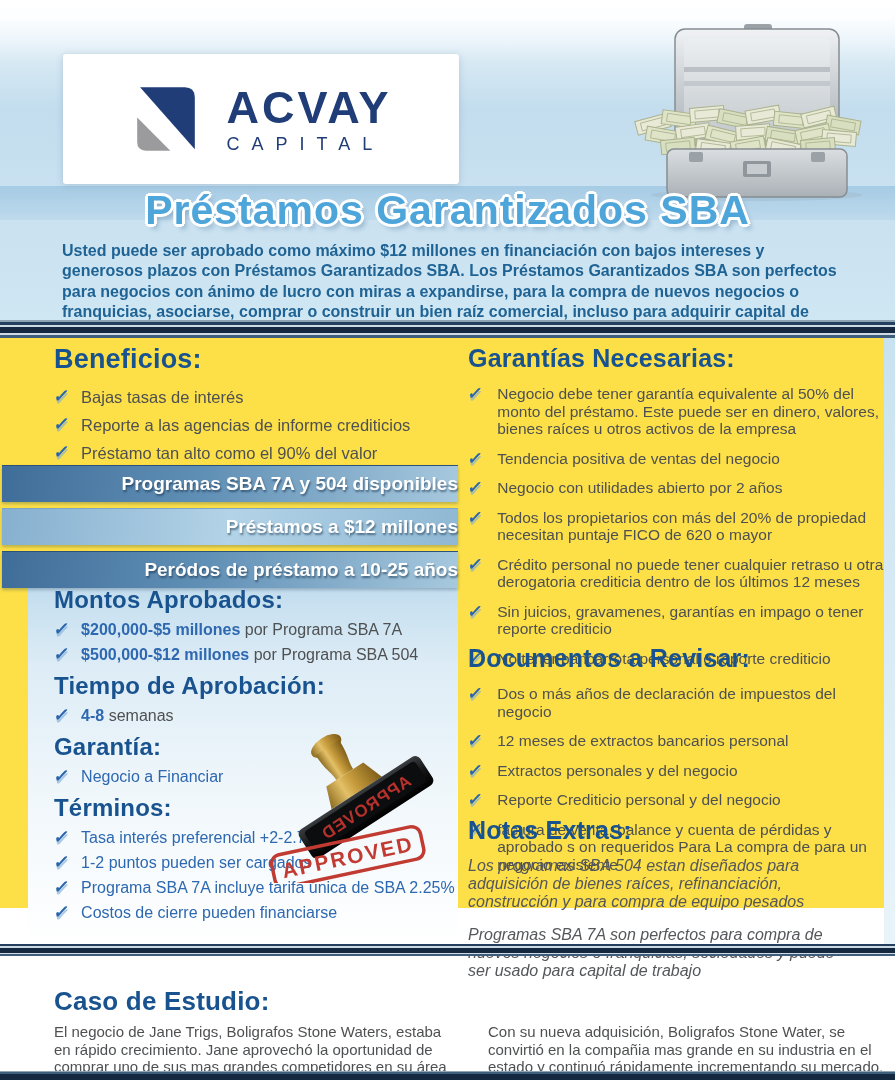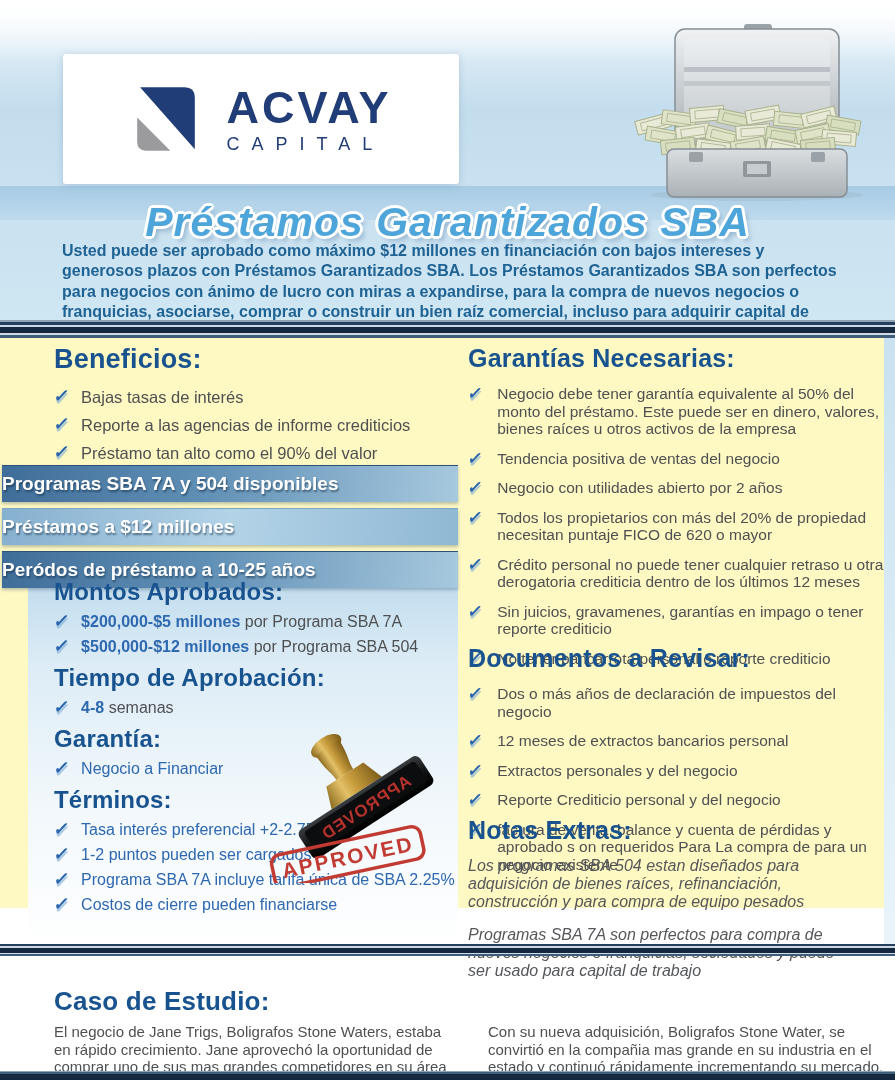--- a/index.html
+++ b/index.html
@@ -25,70 +25,69 @@
     display:flex; align-items:center; justify-content:center; gap:24px;
   }
   .logo-mark svg { width:72px; height:72px; display:block; }
   .logo-name { font-size:45px; font-weight:bold; color:#203d77; letter-spacing:3px; line-height:1; }
   .logo-sub  { font-size:18px; color:#203d77; letter-spacing:12px; margin-top:5px; line-height:1; }
 
   .briefcase { position:absolute; right:12px; top:22px; width:252px; height:180px; }
   .briefcase svg { width:100%; height:100%; display:block; }
 
   .page-title {
-    position:absolute; top:187px; left:0; right:0; margin:12px; text-align:center;
+    position:absolute; top:187px; left:0; right:0; margin:0; text-align:center;
     font-size:41px; font-weight:bold; letter-spacing:1px; color:#4ea5da;
     text-shadow:
       -2px -2px 0 #fff, 2px -2px 0 #fff, -2px 2px 0 #fff, 2px 2px 0 #fff,
       0 -3px 0 #fff, 0 3px 0 #fff, -3px 0 0 #fff, 3px 0 0 #fff,
       4px 5px 5px rgba(80,120,160,.45);
-    font-style: italic;
   }
   .intro {
     position:absolute; top:241px; left:62px; width:780px; margin:0;
     font-size:16px; line-height:1.27; color:#1f6394; font-weight:bold;
   }
 
   
   .divider { position:absolute; left:0; right:0; }
   .divider-top { top:320px; height:18px;
     background:linear-gradient(180deg,#8ea4b5 0 2px,#24405e 2px 5px,#cddae3 5px 7px,
       #14293f 7px 13px,#cddae3 13px 15px,#3f5e7c 15px 18px); }
   .divider-bottom { top:944px; height:12px;
     background:linear-gradient(180deg,#24405e 0 2px,#cddae3 2px 4px,#14293f 4px 9px,
       #cddae3 9px 10px,#3f5e7c 10px 12px); }
 
   
-  .main { position:absolute; top:338px; left:0; width:100%; height:570px; background:#fef9c3; }
+  .main { position:absolute; top:338px; left:0; width:100%; height:570px; background:#fde047; }
   .right-strip { position:absolute; top:0; right:0; width:11px; height:606px;
     background:linear-gradient(180deg,#c9e2f0,#e9f4fa); }
   .panel-bg { position:absolute; left:28px; top:248px; width:430px; height:358px;
     background:linear-gradient(180deg,#c2ddee 0%,#ddecf6 22%,#f0f7fb 58%,#ffffff 100%); }
 
   h2.sec { margin:0 0 8px; font-size:25px; font-weight:bold; color:#19538f; letter-spacing:.2px; }
 
   .check-list { list-style:none; margin:0; padding:0; }
   .check-list li { display:flex; gap:12px; align-items:flex-start;
     margin-bottom:8px; font-size:16.5px; color:#4e5052; line-height:1.22; }
   .check { color:#2b66ad; font-weight:bold; font-size:18px; line-height:1;
     text-shadow:1px 3px 0 rgba(130,175,215,.65); transform:skewX(-10deg); flex:0 0 auto; }
 
   .benefits { position:absolute; left:54px; top:6px; width:400px; }
   .benefits h2.sec { font-size:27px; margin-bottom:12px; }
 
   .banners { position:absolute; left:2px; top:127px; width:456px; }
-  .banner { height:37px; margin-bottom:6px; display:flex; align-items:center; justify-content:flex-start;
+  .banner { height:37px; margin-bottom:6px; display:flex; align-items:center; justify-content:flex-end;
     font-size:19px; font-weight:bold; color:#fff; text-shadow:1px 2px 2px rgba(15,40,65,.55);
     background:linear-gradient(97deg,#3f6d99 0%,#6190b6 45%,#a7c9de 100%);
     border-top:1px solid #2b5379; box-shadow:0 2px 3px rgba(30,60,90,.3); }
   .banners .banner:nth-of-type(2) {
     background:linear-gradient(97deg,#86b0cf 0%,#b3d3e7 50%,#8fb8d4 100%);
     border-top:1px solid #7ba6c6; }
 
-  .left-flow { position:absolute; left:54px; top:240px; width:402px; }
+  .left-flow { position:absolute; left:54px; top:248px; width:402px; }
   .left-flow h2.sec { margin:8px 0 6px; font-size:24px; }
   .left-flow h2.sec:first-child { margin-top:0; }
   .left-flow .check-list li { font-size:16px; line-height:19px; margin-bottom:6px; }
   .left-flow .strong { color:#2d68b0; font-weight:bold; }
   .blue-list li { color:#2d68b0; }
 
   .stamp { position:absolute; left:250px; top:390px; width:215px; height:155px; }
   .stamp svg { width:100%; height:100%; display:block; }
 
   .rc { position:absolute; left:468px; width:420px; }

